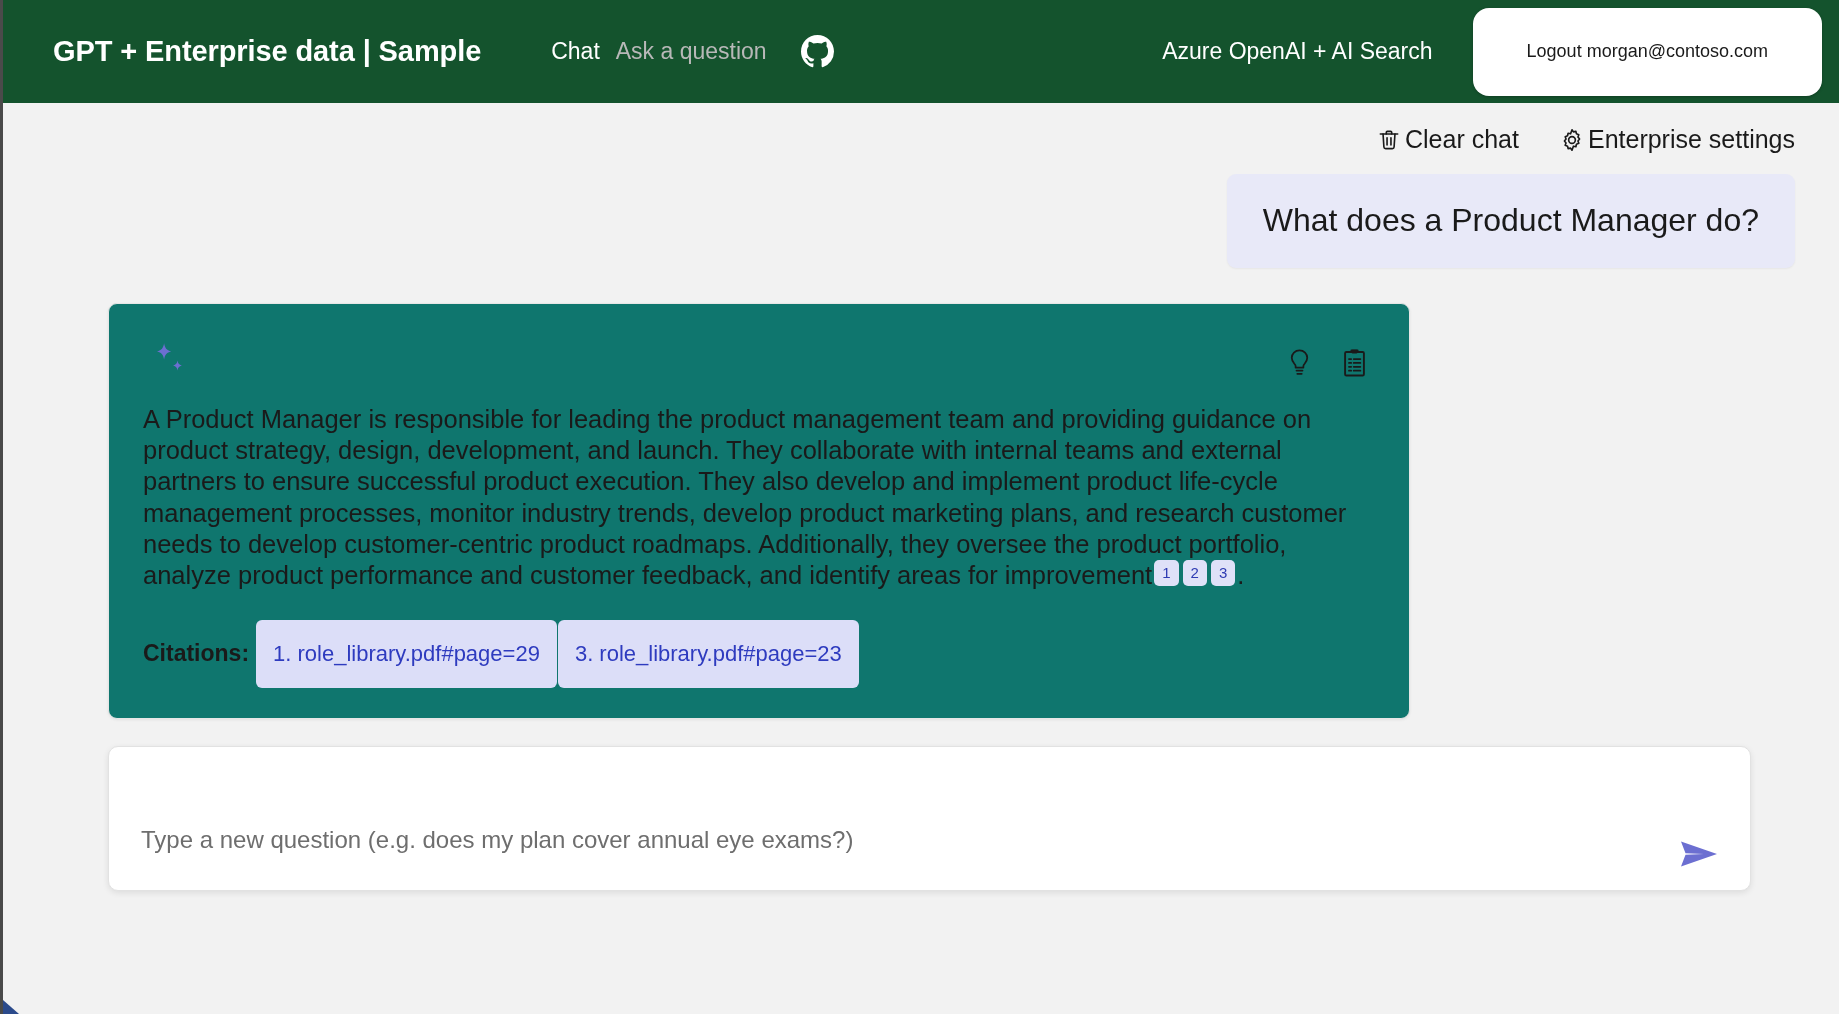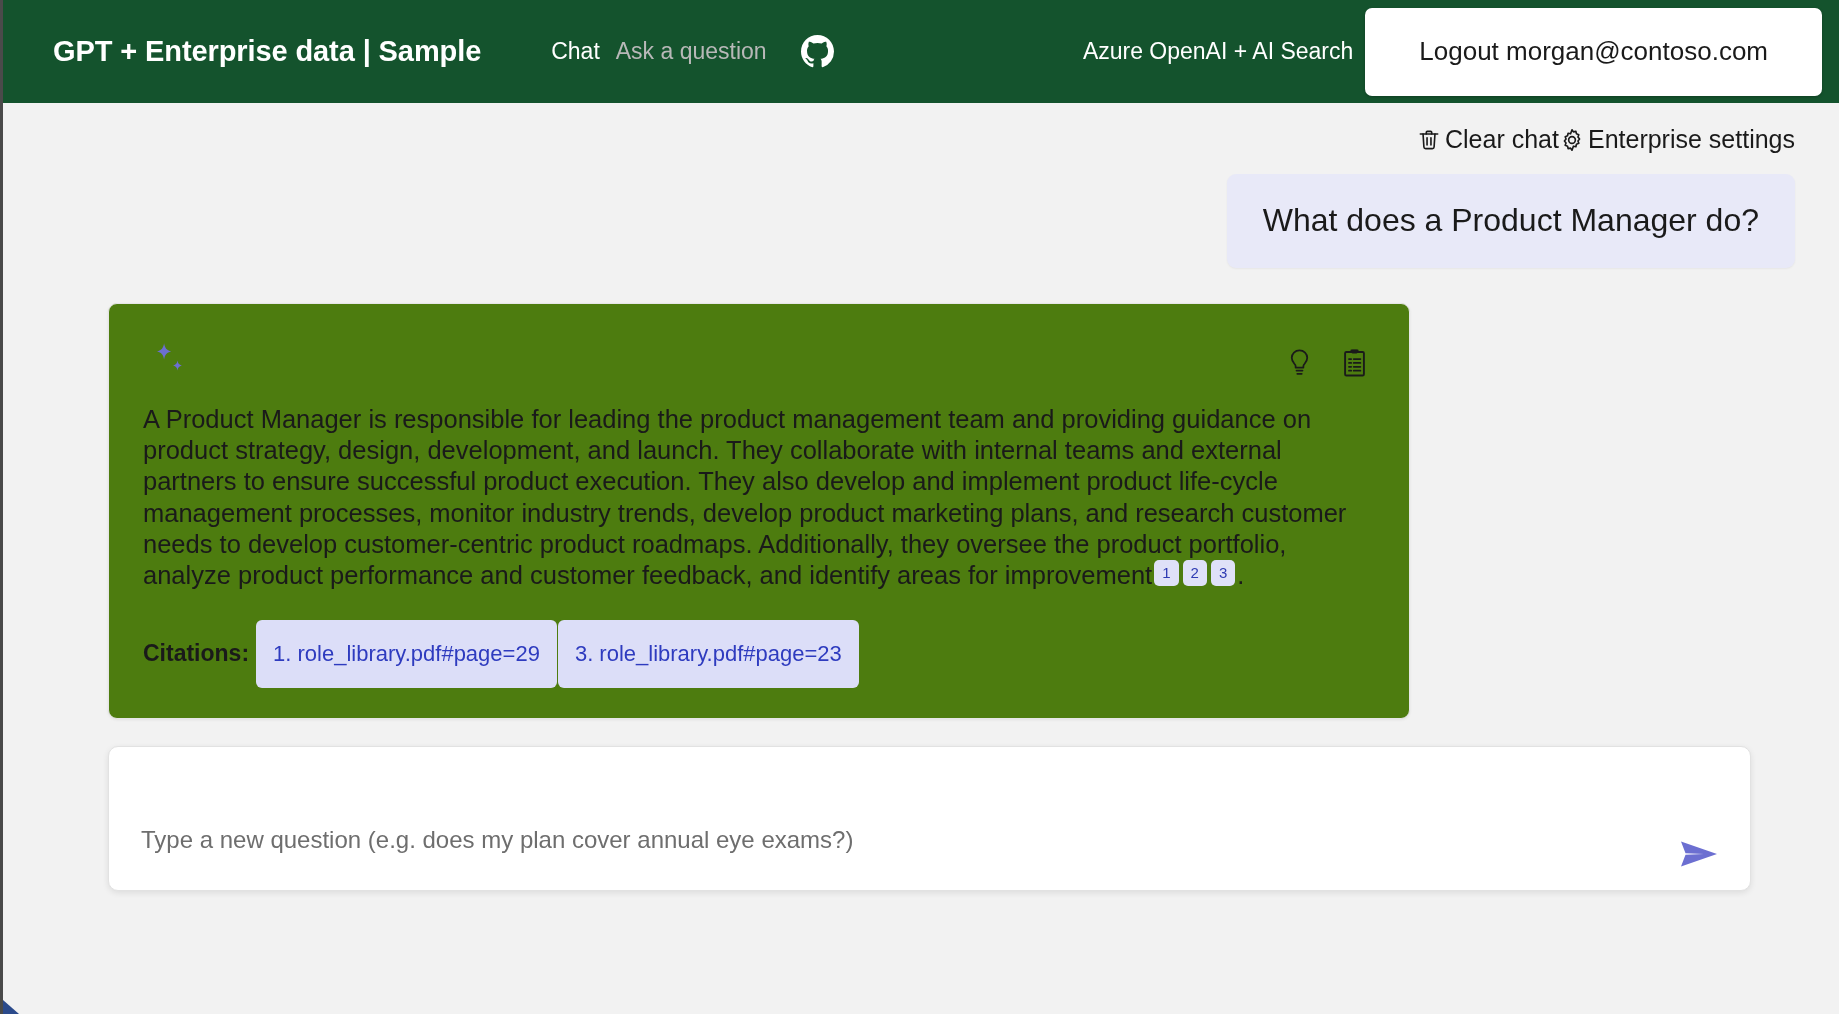--- a/index.html
+++ b/index.html
@@ -67,46 +67,47 @@
     margin-left: auto;
     display: flex;
     align-items: center;
     height: 100%;
   }
 
   .header-sub {
     color: #ffffff;
     font-size: 23px;
     white-space: nowrap;
-    margin-right: 12px;
+    margin-right: 40px;
   }
 
   .logout-btn {
     background: #ffffff;
     color: #1a1a1a;
-    font-size: 26px;
-    font-family: "Liberation Sans", sans-serif;
-    border: none;
-    border-radius: 7px;
+    font-size: 18px;
+    font-family: "Liberation Sans", sans-serif;
+    border: none;
+    border-radius: 16px;
     padding: 0 54px;
     height: 88px;
     margin-right: 17px;
     display: flex;
     align-items: center;
     justify-content: center;
     white-space: nowrap;
     cursor: pointer;
     box-shadow: 0 1px 3px rgba(0,0,0,.25);
   }
 
   
   .command-bar {
     display: flex;
     justify-content: flex-end;
     align-items: center;
+    gap: 40px;
     padding: 22px 44px 0 0;
     flex: 0 0 auto;
   }
 
   .cmd-btn {
     display: flex;
     align-items: center;
     gap: 3px;
     background: none;
     border: none;
@@ -145,21 +146,21 @@
     box-shadow: 0 1px 2px rgba(0,0,0,.05);
   }
 
   .answer-row {
     display: flex;
     margin-top: 35px;
     padding-left: 105px;
   }
 
   .answer-card {
-    background: #4d7c0f;
+    background: #0f766e;
     border: 1px solid #e6e6e6;
     border-radius: 9px;
     width: 1302px;
     padding: 34px 37px 30px 34px;
     box-shadow: 0 1px 3px rgba(0,0,0,.07);
   }
 
   .answer-head {
     display: flex;
     align-items: flex-start;

